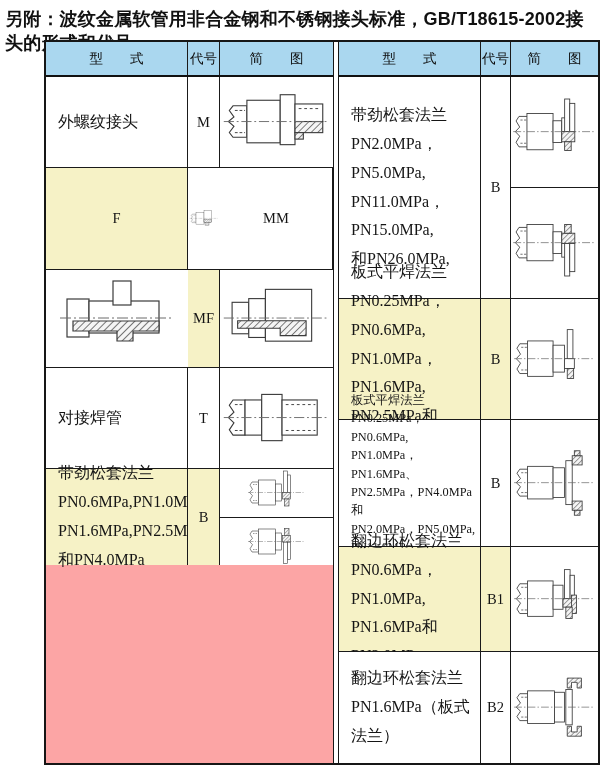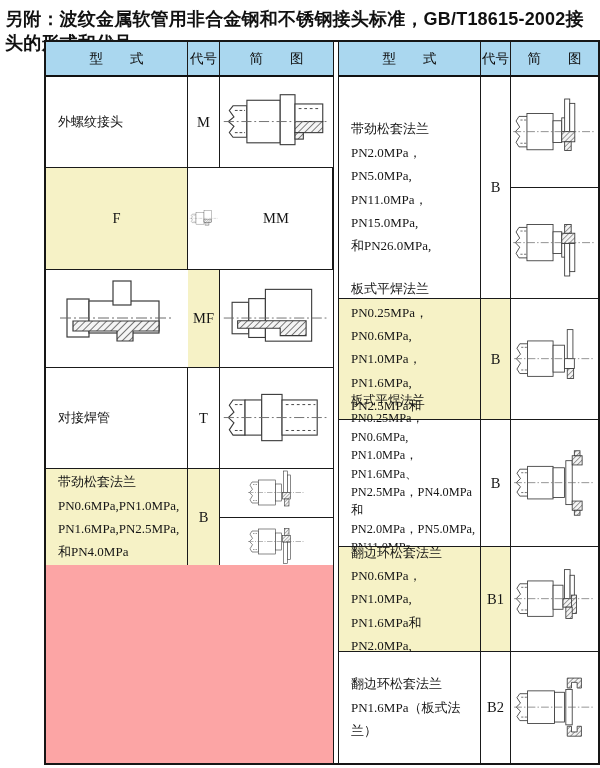--- a/index.html
+++ b/index.html
@@ -30,21 +30,21 @@
   }
   .last-col{border-right:none;text-align:right;}
   .last-row{border-bottom:none;}
   .head{
     background:#aad7ef;border-bottom:2.5px solid #111;
     justify-content:center;font-size:13.5px;color:#0d0d0d;
   }
   .type{padding:4px 4px 4px 12px;}
   .tx{
     font-family:"Liberation Serif","DejaVu Serif",serif;
-    font-size:13px;line-height:1.8;color:#151515;white-space:pre-line;
+    font-size:16px;line-height:1.8;color:#151515;white-space:pre-line;
   }
   .compact .tx{line-height:1.5;font-size:12.3px;}
   .code{justify-content:center;}
   .code .tx{font-size:14.5px;line-height:1;}
   .hl{background:#f6f2c6;}
   .dia{justify-content:center;padding:1px;}
   .dia.split{flex-direction:column;align-items:stretch;padding:0;}
   .dia-sub{flex:1;display:flex;align-items:center;justify-content:center;
     border-bottom:1px solid #1a1a1a;min-height:0;}
   .dia-sub:last-child{border-bottom:none;}

